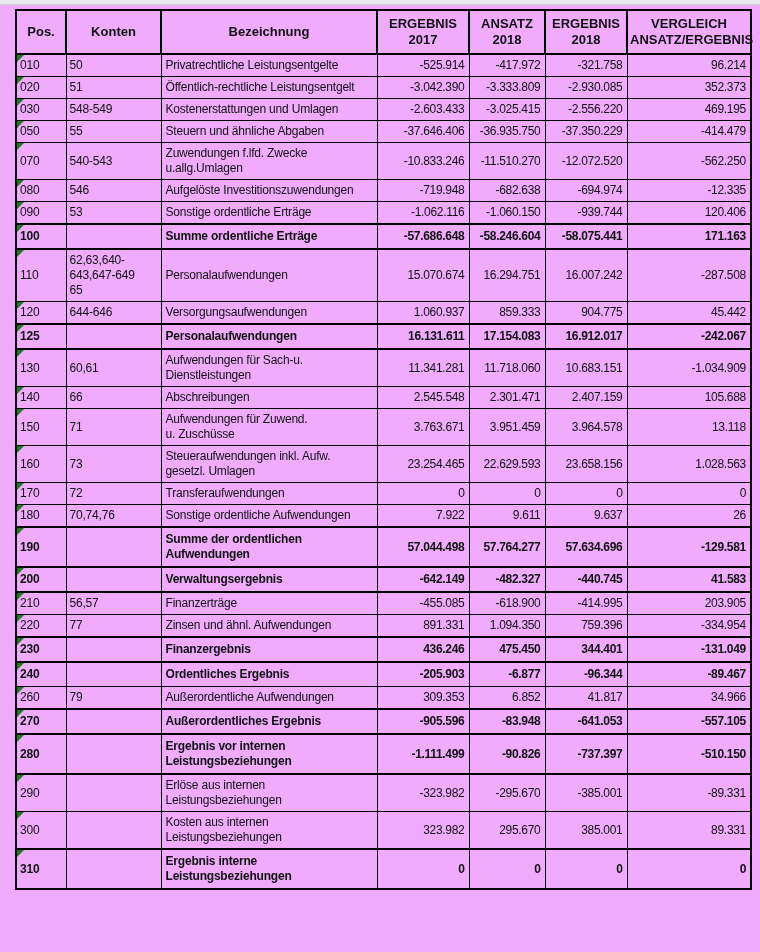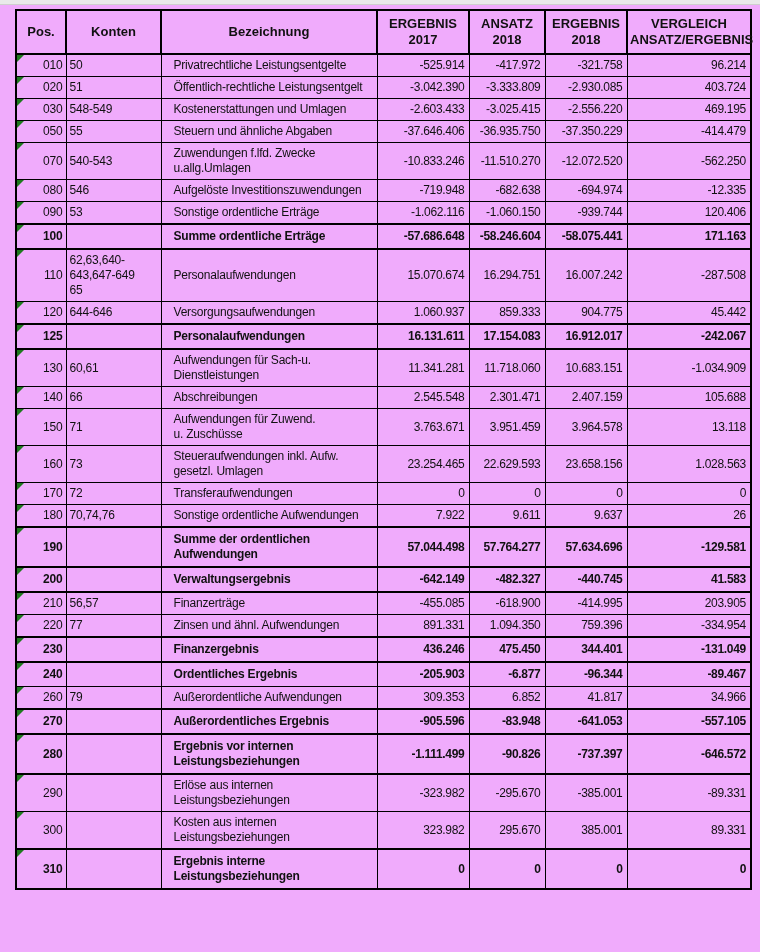--- a/index.html
+++ b/index.html
@@ -54,31 +54,31 @@
     border: 1px solid #000;
     font-size: 12px;
     line-height: 15px;
     vertical-align: middle;
     padding: 3px 3px;
     color: #111;
     letter-spacing: -0.2px;
     overflow: hidden;
   }
   td.pos {
-    text-align: right;
+    text-align: left;
     position: relative;
   }
   td.konten {
     text-align: left;
     white-space: pre-line;
   }
   td.bez {
     text-align: left;
     white-space: pre;
-    padding-left: 12px;
+    padding-left: 4px;
   }
   td.num {
     text-align: right;
     white-space: nowrap;
     letter-spacing: -0.3px;
     padding-right: 4px;
   }
   tr.total td {
     font-weight: bold;
     padding-top: 4px;
@@ -138,21 +138,21 @@
           <td class="num">-321.758</td>
           <td class="num">96.214</td>
         </tr>
         <tr>
           <td class="pos">020<span class="flag" style="border-top-color: rgb(30, 122, 30);"></span></td>
           <td class="konten">51</td>
           <td class="bez">Öffentlich-rechtliche Leistungsentgelt</td>
           <td class="num">-3.042.390</td>
           <td class="num">-3.333.809</td>
           <td class="num">-2.930.085</td>
-          <td class="num">403.724</td>
+          <td class="num">352.373</td>
         </tr>
         <tr>
           <td class="pos">030<span class="flag" style="border-top-color: rgb(30, 122, 30);"></span></td>
           <td class="konten">548-549</td>
           <td class="bez">Kostenerstattungen und Umlagen</td>
           <td class="num">-2.603.433</td>
           <td class="num">-3.025.415</td>
           <td class="num">-2.556.220</td>
           <td class="num">469.195</td>
         </tr>
@@ -362,21 +362,21 @@
           <td class="num">-557.105</td>
         </tr>
         <tr class="total thick-top">
           <td class="pos">280<span class="flag" style="border-top-color: rgb(30, 122, 30);"></span></td>
           <td class="konten"></td>
           <td class="bez">Ergebnis vor internen
 Leistungsbeziehungen</td>
           <td class="num">-1.111.499</td>
           <td class="num">-90.826</td>
           <td class="num">-737.397</td>
-          <td class="num">-646.572</td>
+          <td class="num">-510.150</td>
         </tr>
         <tr class="thick-top">
           <td class="pos">290<span class="flag" style="border-top-color: rgb(30, 122, 30);"></span></td>
           <td class="konten"></td>
           <td class="bez">Erlöse aus internen
 Leistungsbeziehungen</td>
           <td class="num">-323.982</td>
           <td class="num">-295.670</td>
           <td class="num">-385.001</td>
           <td class="num">-89.331</td>

